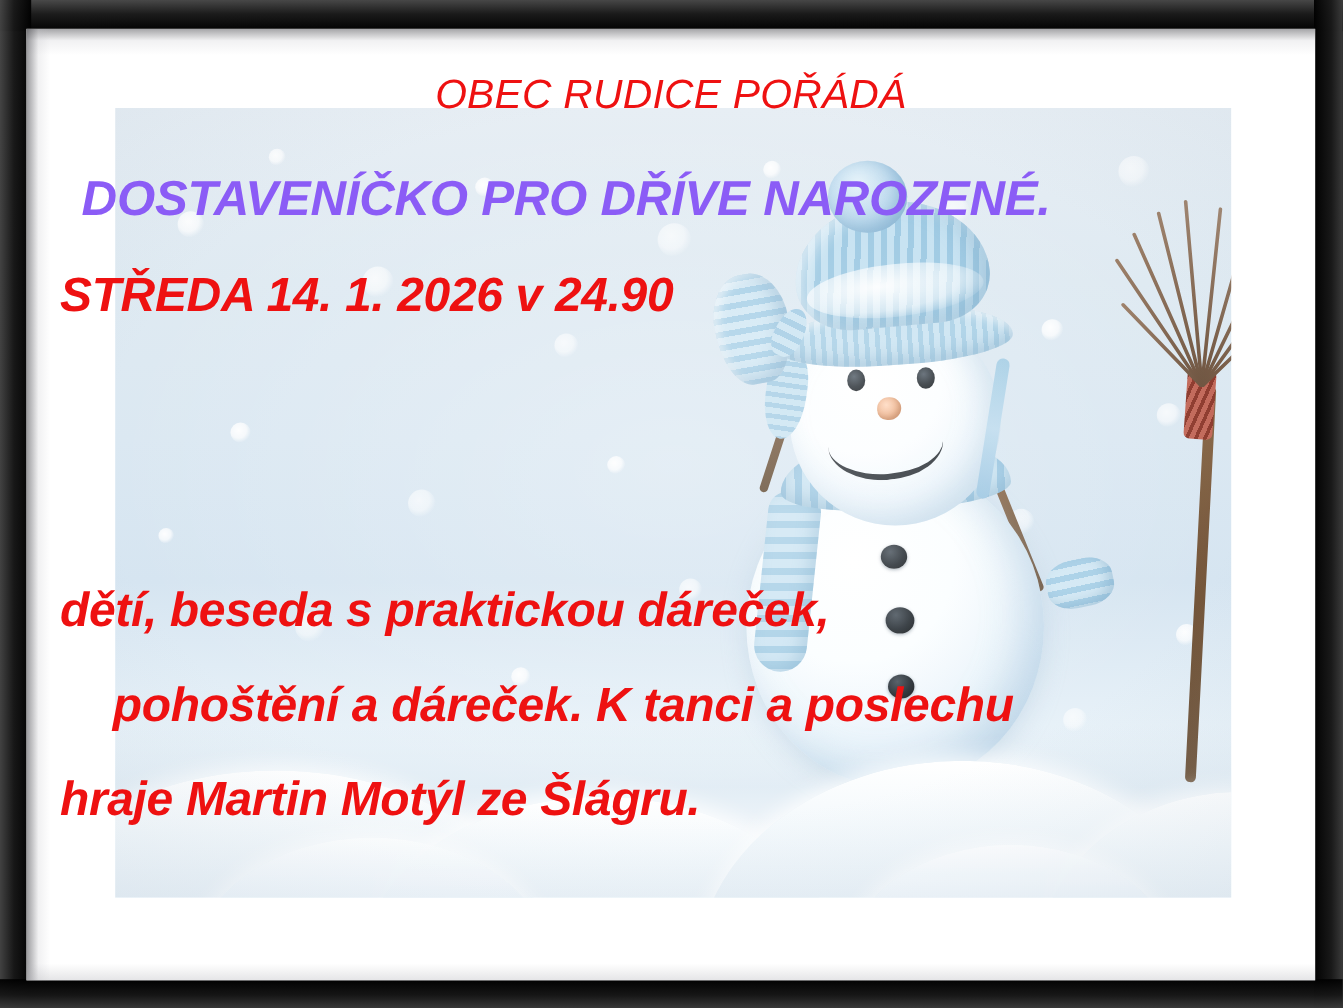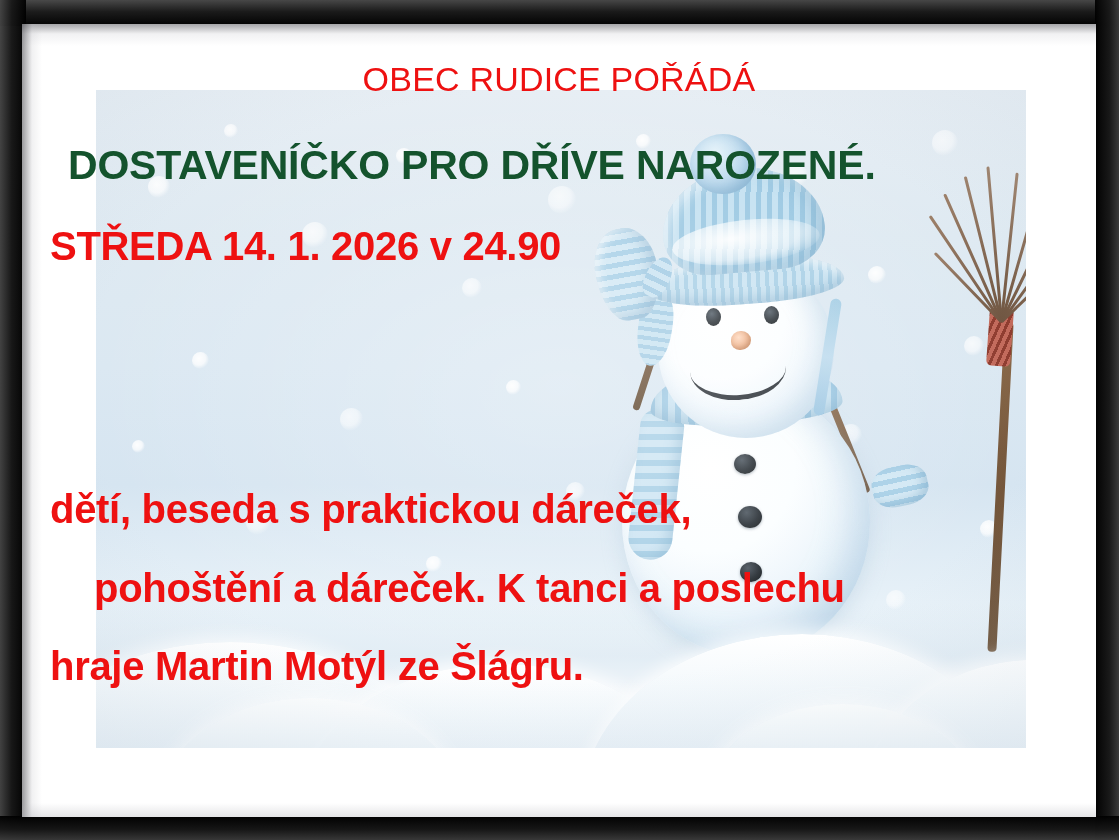--- a/index.html
+++ b/index.html
@@ -338,36 +338,36 @@
     transform-origin: bottom center;
     border-radius: 2px;
   }
 
   
   .text-layer {
     position: absolute;
     inset: 0;
     pointer-events: none;
   }
-  .txt { position: absolute; white-space: nowrap; pointer-events: auto; }
+  .txt { position: absolute; white-space: nowrap; pointer-events: auto; font-style: italic; }
 
   #title-organizer {
     left: 0; right: 0;
     top: 36px;
     text-align: center;
     color: #ee1111;
     font-size: 34px;
     font-weight: 400;
     letter-spacing: .2px;
     white-space: nowrap;
   }
   #headline-event {
     left: 46px;
     top: 118px;
-    color: #14532d;
+    color: #8b5cf6;
     font-size: 41px;
     font-weight: 700;
     letter-spacing: -.2px;
   }
   .red-line {
     color: #ee1111;
     font-weight: 700;
     font-size: 40px;
     letter-spacing: -.3px;
   }

